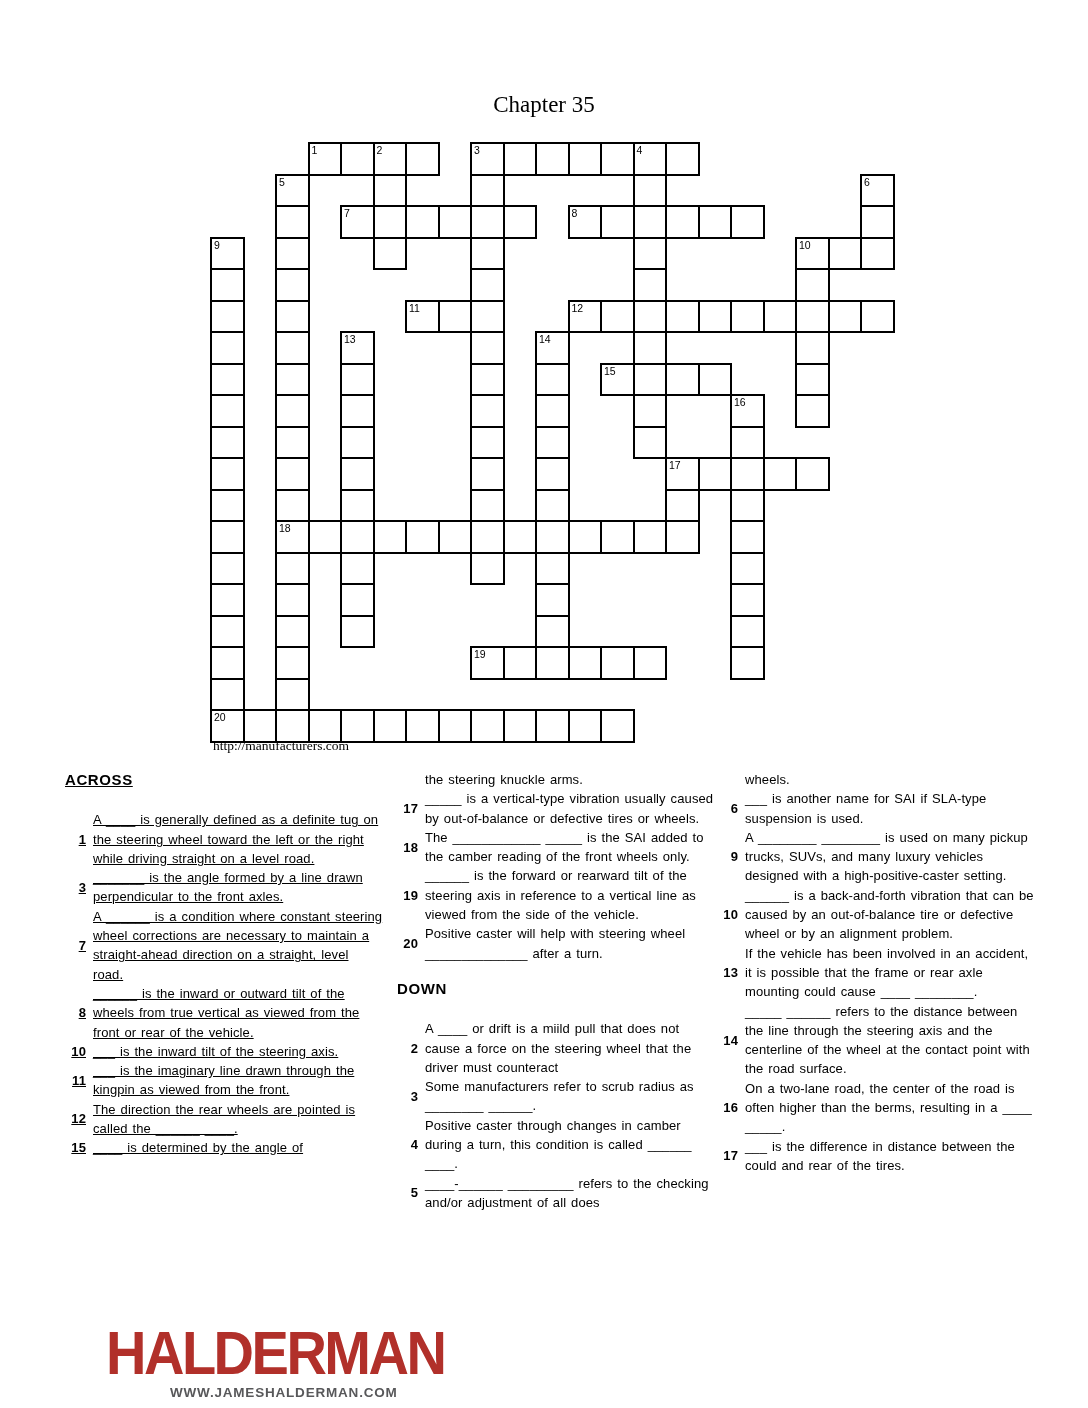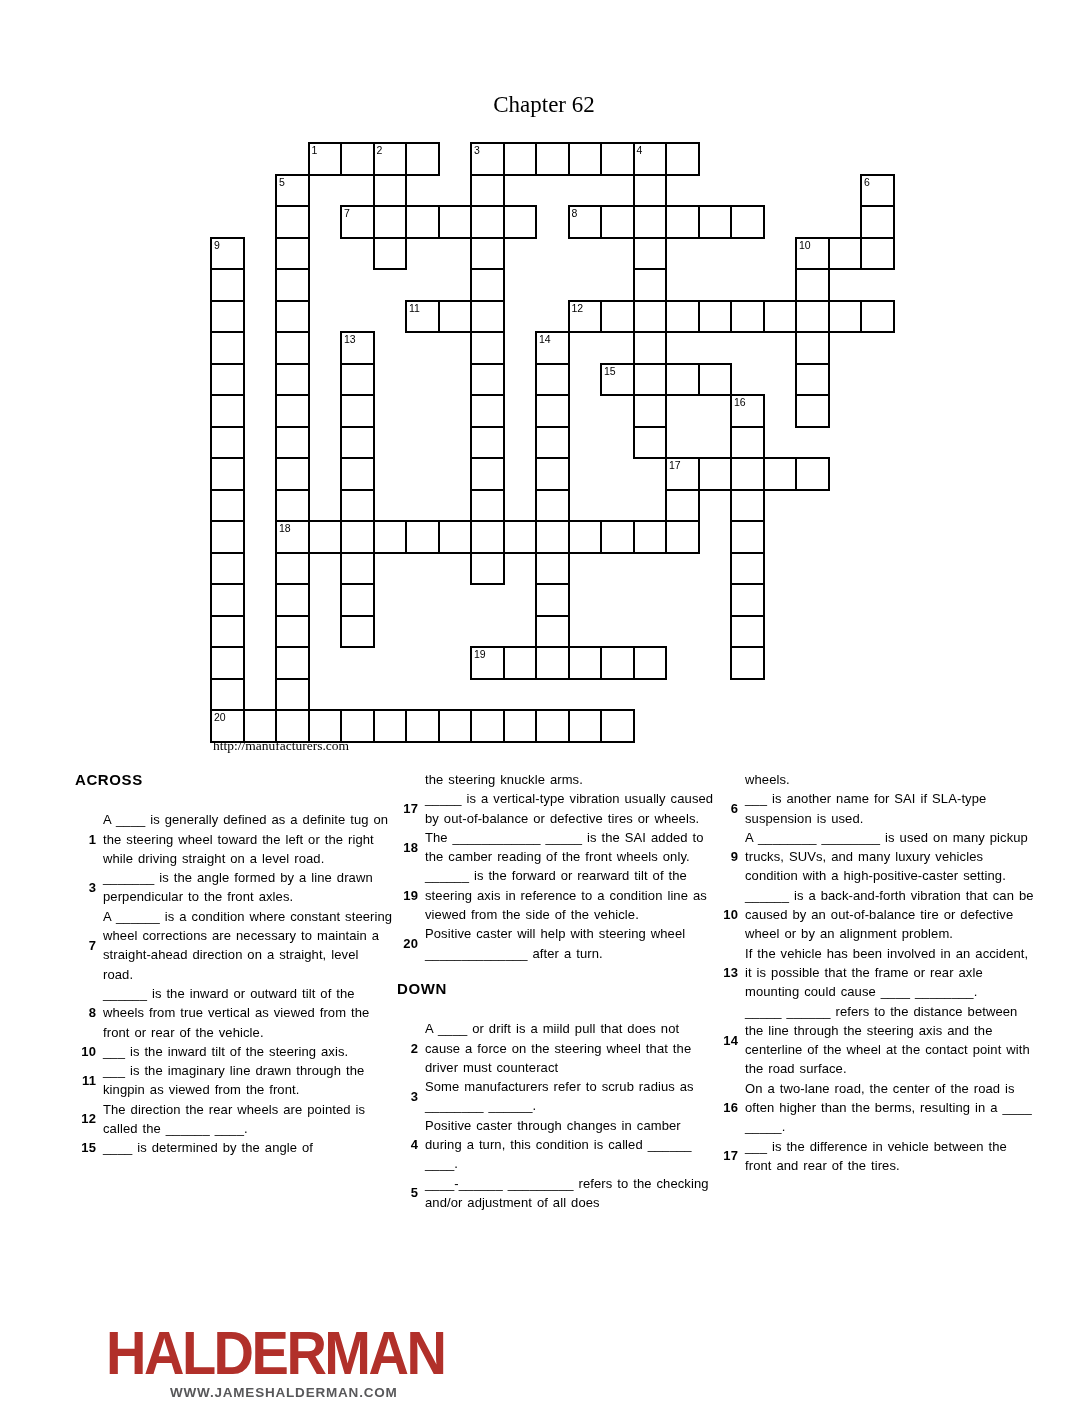--- a/index.html
+++ b/index.html
@@ -25,21 +25,21 @@
     font-family:"Liberation Sans", sans-serif;
   }
   .grid-url {
     position:absolute; left:213px; top:738px;
     font-family:"Liberation Serif", serif; font-size:13.5px;
   }
   .clue-col {
     position:absolute; top:770px; width:318px;
     font-size:13px; line-height:19.3px; letter-spacing:0.1px; word-spacing:1.2px;
   }
-  #clue-col-1 { left:75px; }
+  #clue-col-1 { left:65px;text-decoration:underline; }
   #clue-col-2 { left:397px; }
   #clue-col-3 { left:717px; }
   .clue-header {
     font-size:15px; font-weight:bold; letter-spacing:0.6px;
     margin:0 0 21px 0;
   }
   .clue-header.mid { margin-top:16px; }
   .clue { display:flex; align-items:center; }
   .clue .num {
     flex:none; width:21px; text-align:right; font-weight:bold; padding-right:7px;
@@ -52,21 +52,21 @@
   }
   .logo-url {
     position:absolute; left:170px; top:1385px; width:240px;
     font-size:13.5px; font-weight:bold; letter-spacing:0.8px;
   }
 </style>
 </head>
 <body>
 
 <div class="page">
-  <div class="subtitle">Chapter 62</div>
+  <div class="subtitle">Chapter 35</div>
 
   <div id="grid">
       <div class="cell" style="left: 97.5px; top: 0px;">
         <span class="cellnum">1</span>
       </div>
       <div class="cell" style="left: 130px; top: 0px;"></div>
       <div class="cell" style="left: 162.5px; top: 0px;">
         <span class="cellnum">2</span>
       </div>
       <div class="cell" style="left: 195px; top: 0px;"></div>
@@ -310,21 +310,21 @@
       <div class="clue">
         <span class="num">17</span>
         <span class="txt">_____ is a vertical-type vibration usually caused by out-of-balance or defective tires or wheels.</span>
       </div>
       <div class="clue">
         <span class="num">18</span>
         <span class="txt">The ____________ _____ is the SAI added to the camber reading of the front wheels only.</span>
       </div>
       <div class="clue">
         <span class="num">19</span>
-        <span class="txt">______ is the forward or rearward tilt of the steering axis in reference to a condition line as viewed from the side of the vehicle.</span>
+        <span class="txt">______ is the forward or rearward tilt of the steering axis in reference to a vertical line as viewed from the side of the vehicle.</span>
       </div>
       <div class="clue">
         <span class="num">20</span>
         <span class="txt">Positive caster will help with steering wheel ______________ after a turn.</span>
       </div>
       <div class="clue-header mid">DOWN</div>
       <div class="clue">
         <span class="num">2</span>
         <span class="txt">A ____ or drift is a miild pull that does not cause a force on the steering wheel that the driver must counteract</span>
       </div>
@@ -345,39 +345,39 @@
       <div class="clue">
         <span class="num"></span>
         <span class="txt">wheels.</span>
       </div>
       <div class="clue">
         <span class="num">6</span>
         <span class="txt">___ is another name for SAI if SLA-type suspension is used.</span>
       </div>
       <div class="clue">
         <span class="num">9</span>
-        <span class="txt">A ________ ________ is used on many pickup trucks, SUVs, and many luxury vehicles condition with a high-positive-caster setting.</span>
+        <span class="txt">A ________ ________ is used on many pickup trucks, SUVs, and many luxury vehicles designed with a high-positive-caster setting.</span>
       </div>
       <div class="clue">
         <span class="num">10</span>
         <span class="txt">______ is a back-and-forth vibration that can be caused by an out-of-balance tire or defective wheel or by an alignment problem.</span>
       </div>
       <div class="clue">
         <span class="num">13</span>
         <span class="txt">If the vehicle has been involved in an accident, it is possible that the frame or rear axle mounting could cause ____ ________.</span>
       </div>
       <div class="clue">
         <span class="num">14</span>
         <span class="txt">_____ ______ refers to the distance between the line through the steering axis and the centerline of the wheel at the contact point with the road surface.</span>
       </div>
       <div class="clue">
         <span class="num">16</span>
         <span class="txt">On a two-lane road, the center of the road is often higher than the berms, resulting in a ____ _____.</span>
       </div>
       <div class="clue">
         <span class="num">17</span>
-        <span class="txt">___ is the difference in vehicle between the front and rear of the tires.</span>
+        <span class="txt">___ is the difference in distance between the could and rear of the tires.</span>
       </div>
     </div>
 
   <div class="logo" style="color: rgb(177, 48, 42);">HALDERMAN</div>
   <div class="logo-url" style="color: rgb(88, 88, 90);">WWW.JAMESHALDERMAN.COM</div>
 </div>
 
 </body></html>

